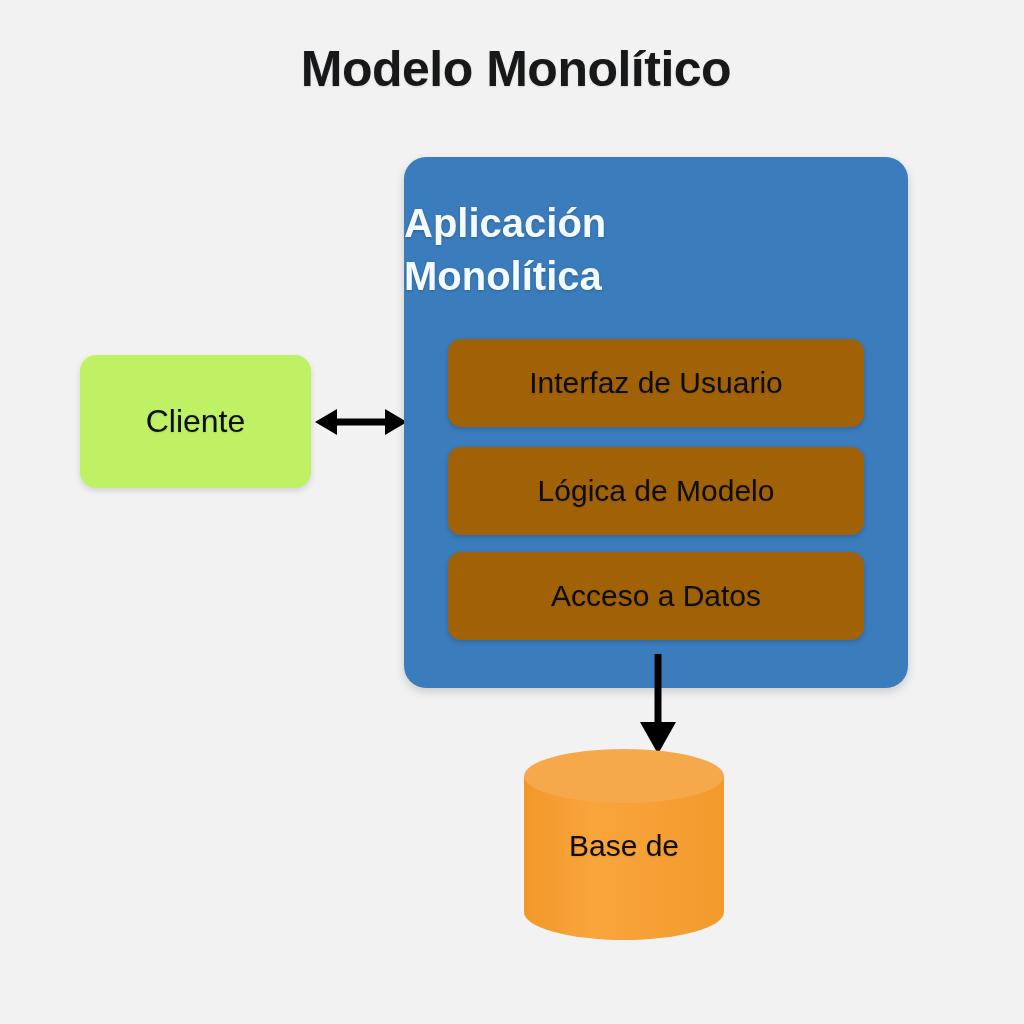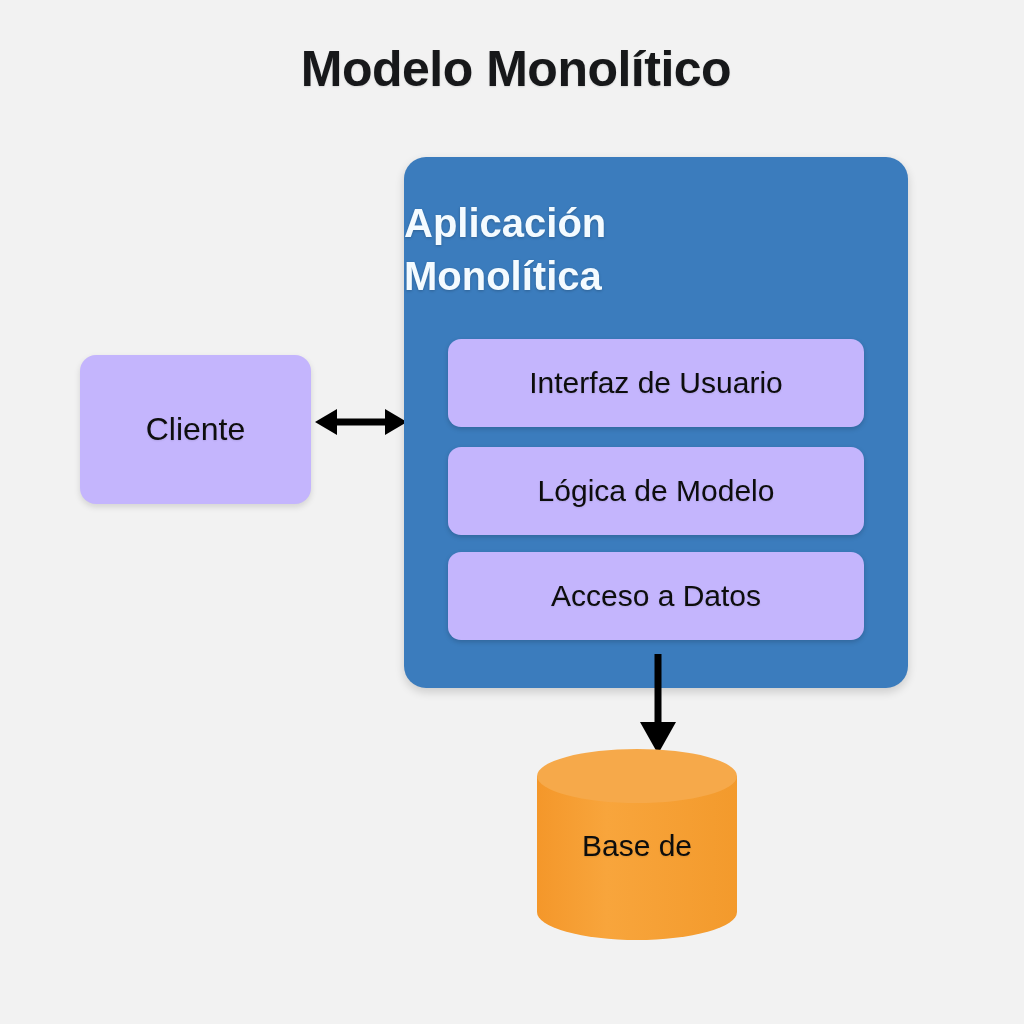--- a/index.html
+++ b/index.html
@@ -32,22 +32,22 @@
     letter-spacing: -0.5px;
     text-shadow: 0 1px 2px rgba(0,0,0,0.12);
   }
 
   
   #client-node {
     position: absolute;
     left: 80px;
     top: 355px;
     width: 231px;
-    height: 149px;
-    background: #c4b5fd;
+    height: 133px;
+    background: #bef264;
     border-radius: 16px;
     display: flex;
     align-items: center;
     justify-content: center;
     box-shadow: 0 3px 6px rgba(0,0,0,0.13);
   }
   #client-node .node-label {
     font-size: 32px;
     color: #0e0e0e;
     text-shadow: 0 1px 2px rgba(0,0,0,0.10);
@@ -75,21 +75,21 @@
     line-height: 1.32;
     text-shadow: 0 1px 3px rgba(0,0,0,0.22);
   }
 
   
   .layer-box {
     position: absolute;
     left: 44px;
     width: 416px;
     height: 88px;
-    background: #c4b5fd;
+    background: #a16207;
     border-radius: 13px;
     display: flex;
     align-items: center;
     justify-content: center;
     box-shadow: 0 2px 5px rgba(0,0,0,0.18);
   }
   .layer-box .layer-label {
     font-size: 30px;
     color: #0d0d0d;
     text-shadow: 0 1px 2px rgba(0,0,0,0.10);
@@ -110,21 +110,21 @@
     position: absolute;
     left: 613px;
     top: 650px;
     width: 90px;
     height: 110px;
   }
 
   
   #database-node {
     position: absolute;
-    left: 535px;
+    left: 522px;
     top: 748px;
     width: 204px;
     height: 192px;
   }
   #database-node svg {
     position: absolute;
     left: 0;
     top: 0;
   }
   #database-label {

